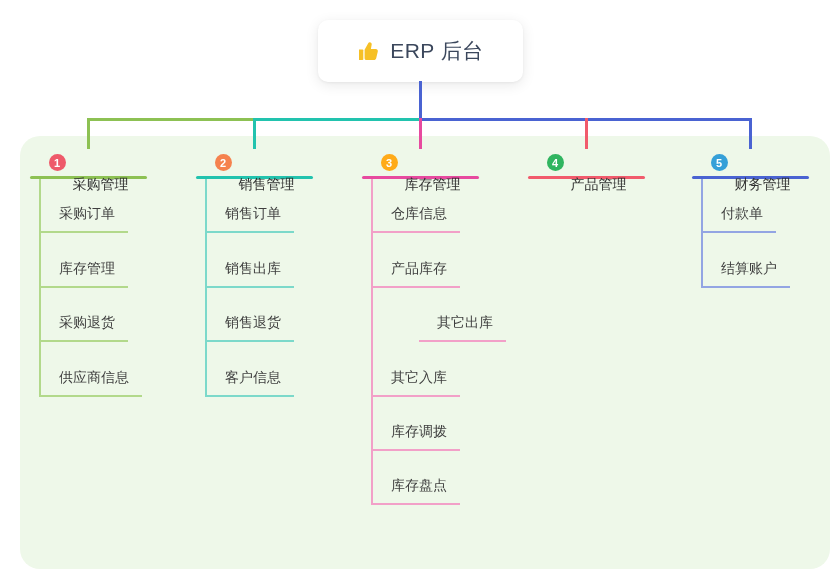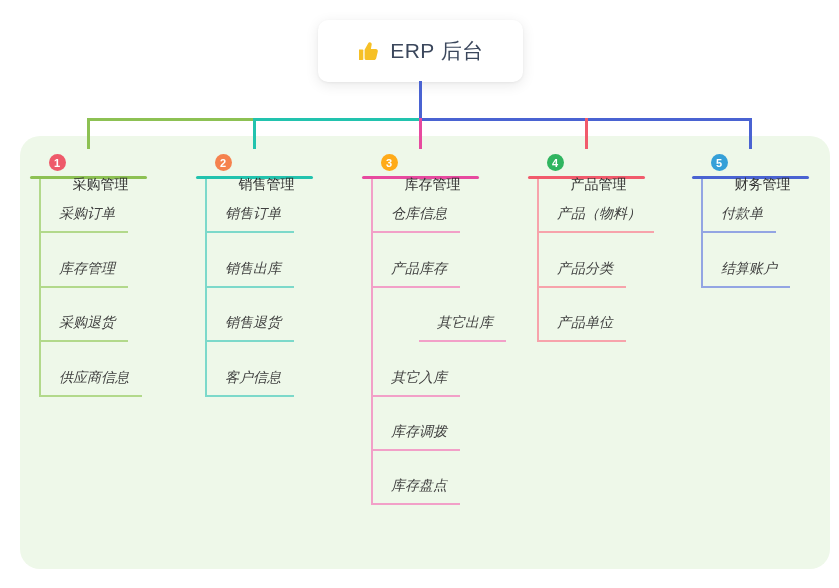--- a/index.html
+++ b/index.html
@@ -47,21 +47,20 @@
   }
   .branch-label{font-size:14px;color:#303030;white-space:nowrap;margin-top:44px;}
   .branch-underline{height:3px;width:100%;border-radius:2px;}
   .kids{margin-left:9px;border-left:2px solid;width:fit-content;}
   .kid{height:54.4px;display:flex;align-items:flex-end;}
   .kid-label{
     display:inline-block;white-space:nowrap;
     font-size:14px;color:#3f3f3f;
     padding:0 13px 8px 18px;
     border-bottom:2px solid;
-    font-style:italic;
   }
 </style>
 </head>
 <body>
 
 <div class="stage">
   <div class="panel"></div>
 
   <div class="root-node">
     <span class="thumb">
@@ -154,31 +153,20 @@
     <span class="kid-label" style="border-bottom-color: rgb(242, 160, 200);">库存盘点</span>
   </div>
         </div>
   </div>
       <div class="branch" style="left: 528px;">
     <div class="branch-header">
       <span class="badge" style="background: rgb(48, 181, 96);">4</span>
       <span class="branch-label">产品管理</span>
     </div>
     <div class="branch-underline" style="background: rgb(241, 91, 108);"></div>
-    <div class="kids" style="border-left-color: rgb(247, 163, 171);">
-          <div class="kid">
-    <span class="kid-label" style="border-bottom-color: rgb(247, 163, 171);">产品（物料）</span>
-  </div>
-          <div class="kid">
-    <span class="kid-label" style="border-bottom-color: rgb(247, 163, 171);">产品分类</span>
-  </div>
-          <div class="kid">
-    <span class="kid-label" style="border-bottom-color: rgb(247, 163, 171);">产品单位</span>
-  </div>
-        </div>
   </div>
       <div class="branch" style="left: 692px;">
     <div class="branch-header">
       <span class="badge" style="background: rgb(53, 160, 216);">5</span>
       <span class="branch-label">财务管理</span>
     </div>
     <div class="branch-underline" style="background: rgb(74, 99, 210);"></div>
     <div class="kids" style="border-left-color: rgb(147, 165, 227);">
           <div class="kid">
     <span class="kid-label" style="border-bottom-color: rgb(147, 165, 227);">付款单</span>

